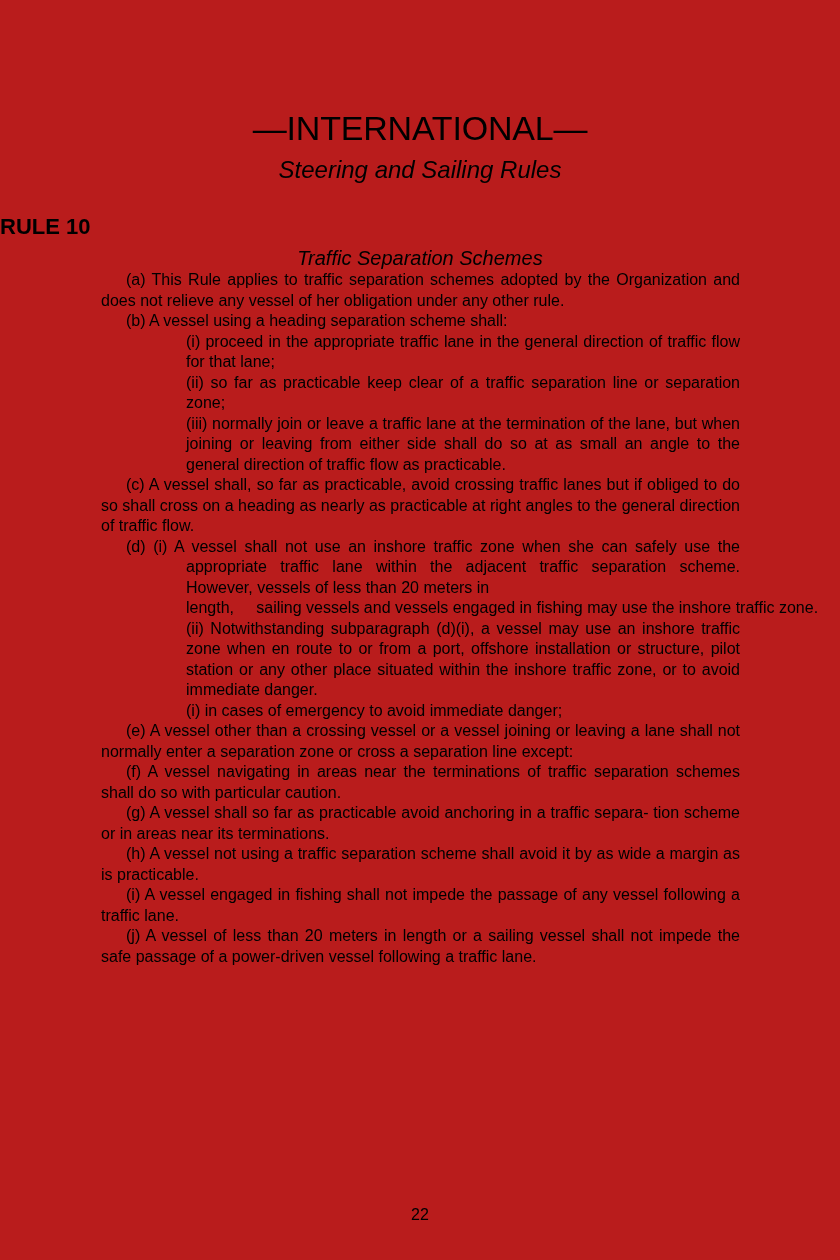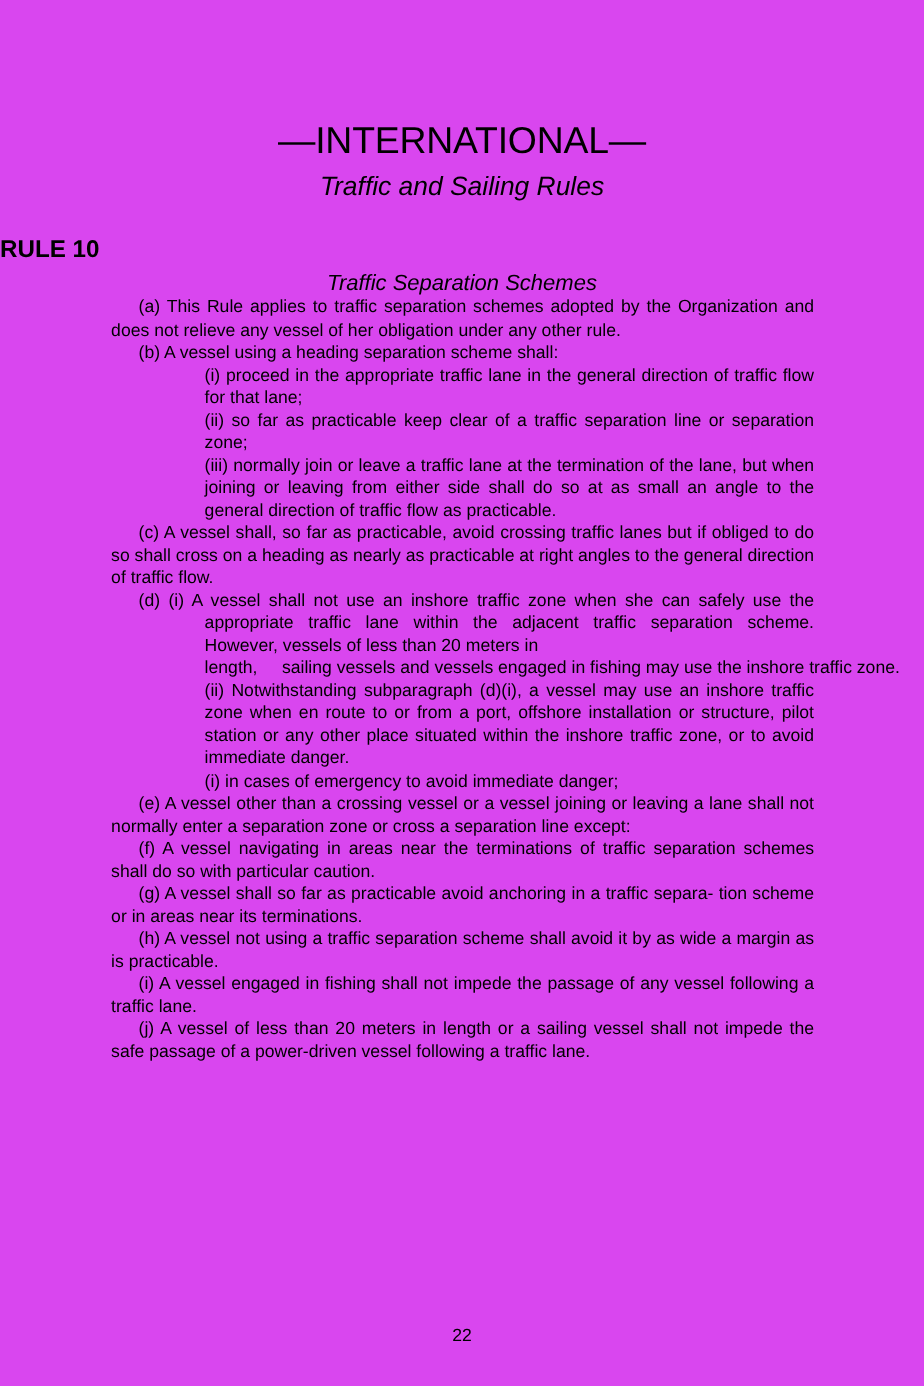--- a/index.html
+++ b/index.html
@@ -5,21 +5,21 @@
 <style>
   html, body {
     margin: 0;
     padding: 0;
     background: #ffffff;
   }
   .page {
     position: relative;
     width: 840px;
     height: 1260px;
-    background: #d946ef;
+    background: #b91c1c;
     margin: 0 auto;
     overflow: hidden;
     font-family: "Liberation Sans", sans-serif;
     color: #000000;
     -webkit-font-smoothing: antialiased;
   }
 
   
   .doc-title {
     position: absolute;
@@ -117,21 +117,21 @@
     line-height: 20px;
   }
 </style>
 </head>
 <body>
 
 <div class="page">
 
   <div class="doc-title">—INTERNATIONAL—</div>
 
-  <div class="doc-subtitle">Traffic and Sailing Rules</div>
+  <div class="doc-subtitle">Steering and Sailing Rules</div>
 
   <div class="rule-number">RULE 10</div>
 
   <div class="rule-subject">Traffic Separation Schemes</div>
 
   <div class="body-col">
 
     <p class="para lettered">(a) This Rule applies to traffic separation schemes adopted by the Organization and does not relieve any vessel of her obligation under any other rule.</p>
 
     <p class="para lettered">(b) A vessel using a heading separation scheme shall:</p>

